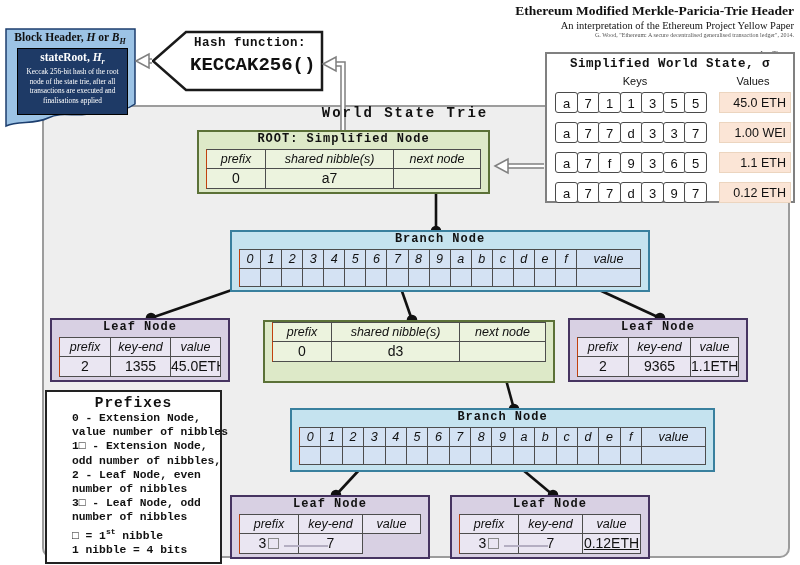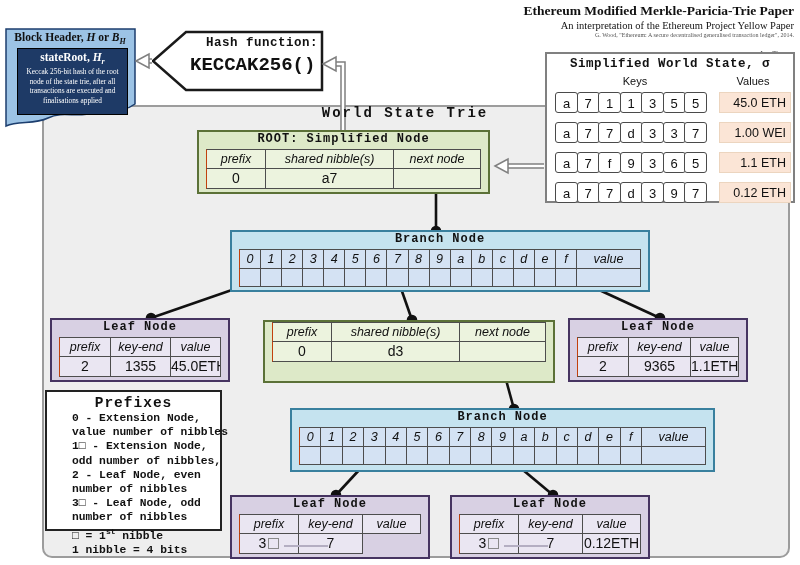--- a/index.html
+++ b/index.html
@@ -33,21 +33,21 @@
   .flag-title i{font-style:italic;}
   .flag-title sub{font-size:8px;}
   .stateroot-box{left:17px;top:48px;width:111px;height:67px;background:var(--navy);
     border:1px solid #000;color:#fff;text-align:center;}
   .sr-title{font:bold 11.5px "Liberation Serif",serif;margin-top:2px;}
   .sr-title i{font-style:italic;font-weight:bold;}
   .sr-title sub{font-size:8px;}
   .sr-desc{font:7.3px "Liberation Serif",serif;line-height:9.5px;padding:1px 3px 0 3px;}
   
   .banner-text{left:186px;top:36px;width:136px;}
-  .bt-label{font:bold 12.5px "Liberation Mono",monospace;letter-spacing:0.5px;margin-left:20px;}
+  .bt-label{font:bold 12.5px "Liberation Mono",monospace;letter-spacing:0.5px;margin-left:8px;}
   .bt-fn{font:bold 19px "Liberation Mono",monospace;margin-top:4px;margin-left:4px;}
   
   .ws-box{left:545px;top:52px;width:250px;height:151px;background:#fff;border:2px solid #808080;}
   .ws-title{position:absolute;left:0;top:3px;width:100%;text-align:center;
     font:bold 12.5px "Liberation Mono",monospace;letter-spacing:0.5px;}
   .ws-labels{position:absolute;top:21px;left:0;width:100%;font-size:11px;}
   .ws-keys-lab{position:absolute;left:8px;width:160px;text-align:center;}
   .ws-vals-lab{position:absolute;left:170px;width:72px;text-align:center;}
   .ws-row{position:absolute;left:8px;height:22px;width:236px;}
   .ws-keycells{position:absolute;left:0;top:0;display:flex;}
@@ -72,21 +72,21 @@
   .nrow.val .cell{border-top:none;}
   .cell.it{font-style:italic;font-size:12.5px;}
   .pal-ext .cell{background:var(--ext-cell);}
   .pal-branch .cell{background:var(--br-cell);}
   .pal-leaf .cell{background:var(--leaf-cell);}
   .pal-branch .nrow.val .cell{height:18px;}
   .sq{display:inline-block;width:9px;height:9px;border:1px solid #8a8a8a;background:transparent;
     margin-left:2px;vertical-align:-1px;}
   .nibble-line{position:absolute;height:1.5px;background:#b4aec2;z-index:3;}
   
-  .legend-box{left:45px;top:390px;width:177px;height:141px;background:#fff;border:2px solid #222;
+  .legend-box{left:45px;top:390px;width:177px;height:174px;background:#fff;border:2px solid #222;
     padding:3px 5px;box-sizing:border-box;}
   .legend-title{text-align:center;font:bold 14.5px "Liberation Mono",monospace;letter-spacing:1px;}
   .legend-line{font:bold 11.3px "Liberation Mono",monospace;line-height:14.2px;white-space:nowrap;margin-left:20px;}
   .legend-line sup{font-size:8px;}
 </style>
 </head>
 <body>
 
 <div class="canvas">
 
@@ -149,21 +149,21 @@
         <line x1="505" y1="455" x2="553" y2="495"></line>
           <circle cx="505" cy="455" r="4"></circle>
           <circle cx="553" cy="495" r="4"></circle>
         </g>
     </g>
   </svg>
 
   <div class="abs z2 trie-label">World State Trie</div>
 
   <div class="abs z2 title-block">
-    <div class="tb-title">Ethereum Modified Merkle-Paricia-Trie Paper</div>
+    <div class="tb-title">Ethereum Modified Merkle-Paricia-Trie Header</div>
     <div class="tb-sub">An interpretation of the Ethereum Project Yellow Paper</div>
     <div class="tb-cite">G. Wood, "Ethereum: A secure decentralised generalised transaction ledger", 2014.</div>
     <div class="tb-author">Lee Thomas</div>
     <div class="tb-rev">Rev 0.8 2016-06-15</div>
   </div>
 
   <div class="abs z2 flag-title"><span>Block Header, </span><i>H</i><span> or </span><i><span>B</span><sub>H</sub></i></div>
   <div class="abs z2 stateroot-box">
     <div class="sr-title"><b>stateRoot</b><span>, </span><i><span>H</span><sub>r</sub></i></div>
     <div class="sr-desc">Keccak 256-bit hash of the root node of the state trie, after all transactions are executed and finalisations applied</div>
@@ -397,21 +397,21 @@
         <div class="ntitle">Leaf Node</div>
         <div class="ntable">
           <div class="nrow hdr">
             <div class="cell it" style="width: 60px;">prefix</div>
             <div class="cell it" style="width: 64px;">key-end</div>
             <div class="cell it" style="flex: 1 1 0px;">value</div>
           </div>
           <div class="nrow val">
             <div class="cell" style="width: 60px;">3<span class="sq"></span></div>
             <div class="cell" style="width: 64px;">7</div>
-            <div class="cell" style="flex: 1 1 0px;">0.12ETH</div>
+            <div class="cell" style="flex: 1 1 0px; text-decoration: underline;">0.12ETH</div>
           </div>
         </div>
       </div>
     </div>
 
   <div class="nibble-line" style="left:284px;top:545px;width:44px;"></div>
   <div class="nibble-line" style="left:504px;top:545px;width:44px;"></div>
 
   <div class="abs z2 legend-box">
     <div class="legend-title">Prefixes</div>

